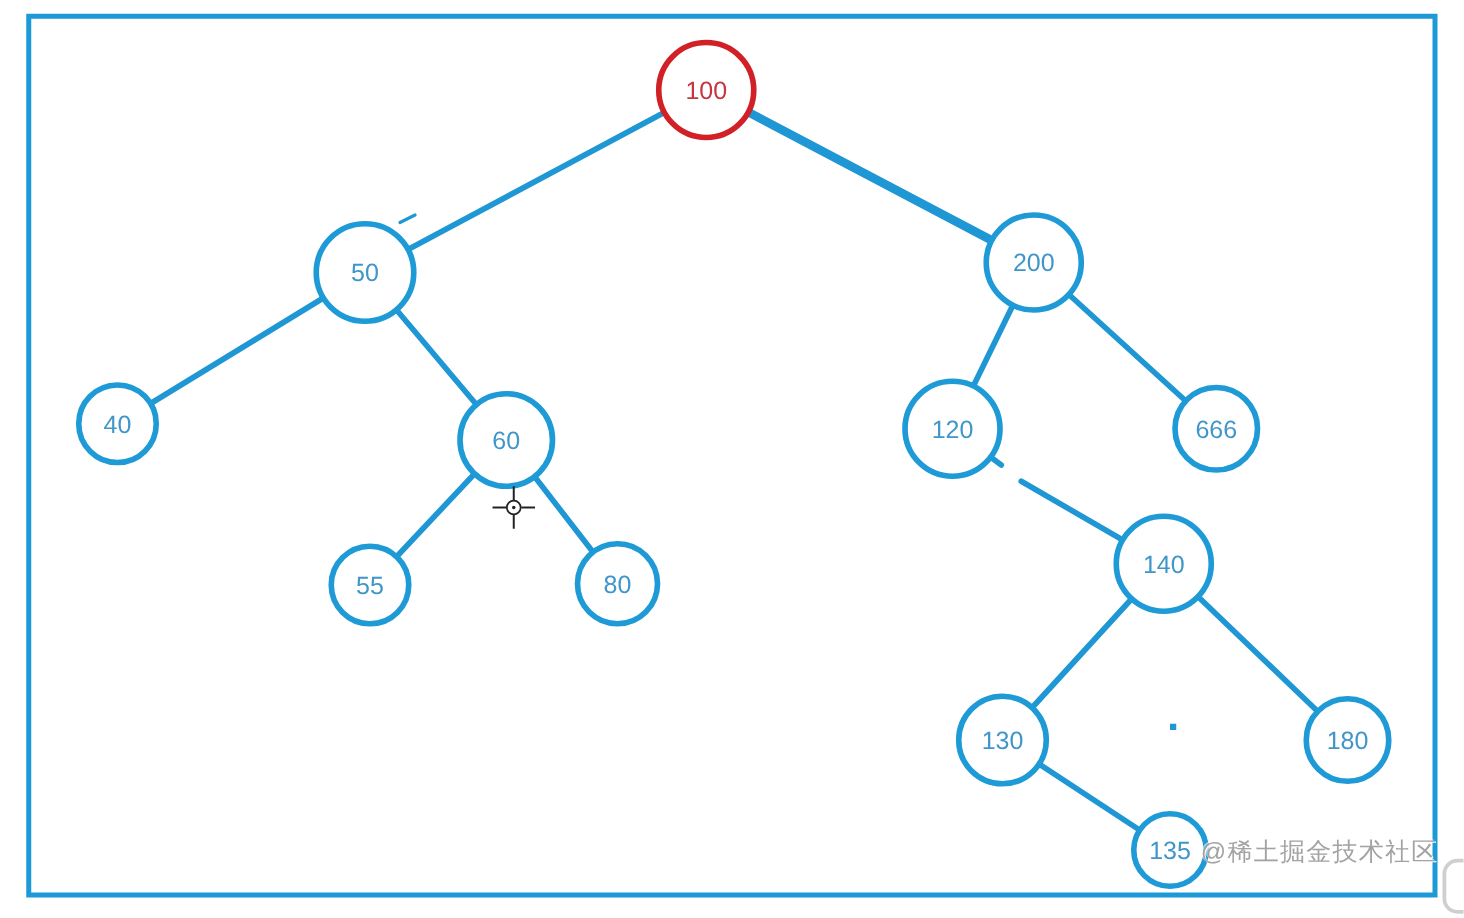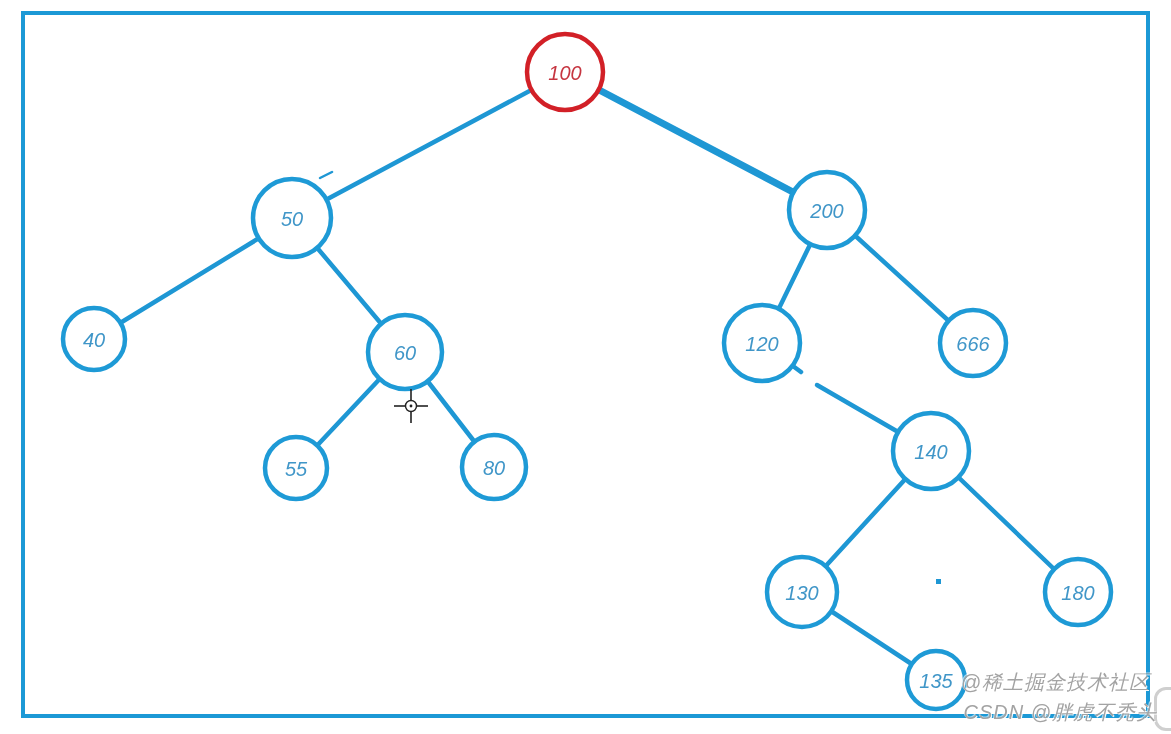--- a/index.html
+++ b/index.html
@@ -7,21 +7,20 @@
     padding: 0;
     background: #ffffff;
     font-family: "Liberation Sans", sans-serif;
   }
   #canvas {
     position: relative;
     width: 1171px;
     height: 734px;
     background: #ffffff;
     overflow: hidden;
-    font-style: italic;
   }
   #frame {
     position: absolute;
     left: 21px;
     top: 11px;
     width: 1129px;
     height: 707px;
     box-sizing: border-box;
     border: 4px solid #1c99d6;
   }
@@ -104,15 +103,14 @@
       <circle cx="936" cy="680" r="29" fill="#ffffff" stroke="#1e9ad6" stroke-width="4.5"></circle>
       <text x="936" y="681" fill="#4096c8" font-size="20" text-anchor="middle" dominant-baseline="central" font-family="&quot;Liberation Sans&quot;, sans-serif">135</text>
       <line x1="411" y1="389" x2="411" y2="400" stroke="#222222" stroke-width="1.6"></line>
       <line x1="411" y1="412" x2="411" y2="423" stroke="#222222" stroke-width="1.6"></line>
       <line x1="394" y1="406" x2="405" y2="406" stroke="#222222" stroke-width="1.6"></line>
       <line x1="417" y1="406" x2="428" y2="406" stroke="#222222" stroke-width="1.6"></line>
       <circle cx="411" cy="406" r="5.5" fill="none" stroke="#222222" stroke-width="1.4"></circle>
       <circle cx="411" cy="406" r="1.4" fill="#222222"></circle>
     </svg>
   <div class="wm" id="wm-line1" style="color: rgb(163, 163, 163);">@稀土掘金技术社区</div>
-  <div class="wm" id="wm-line2" style="color: rgb(163, 163, 163);">CSDN @胖虎不秃头</div>
   <div id="corner-fragment"></div>
 </div>
 
 </body></html>

